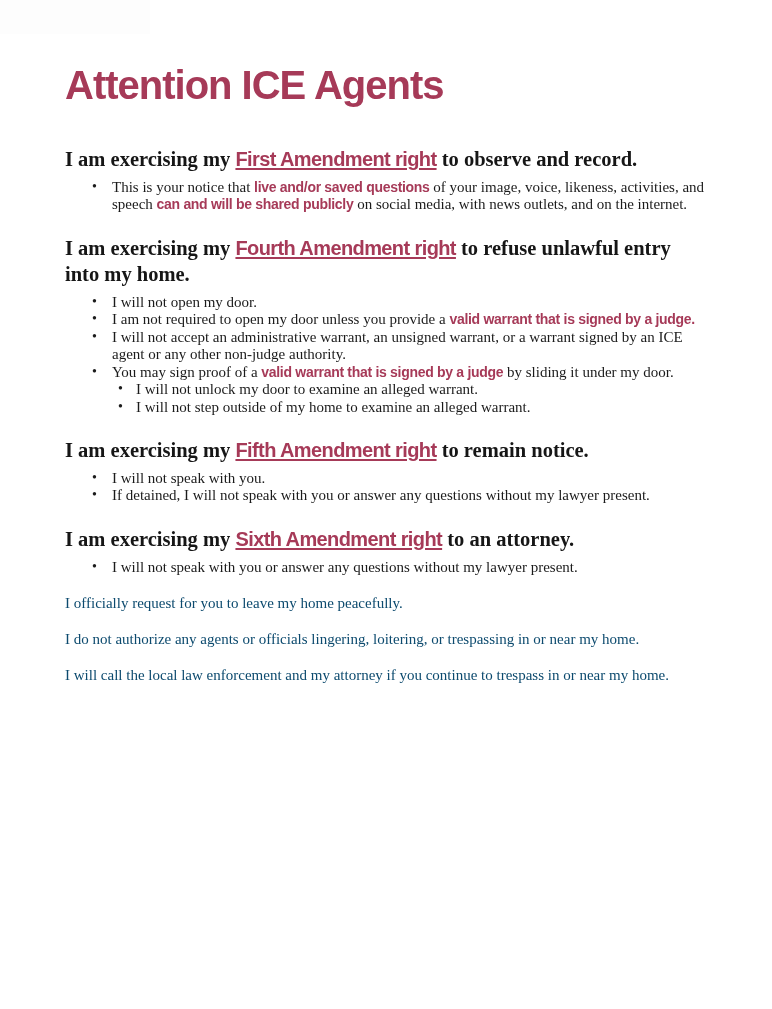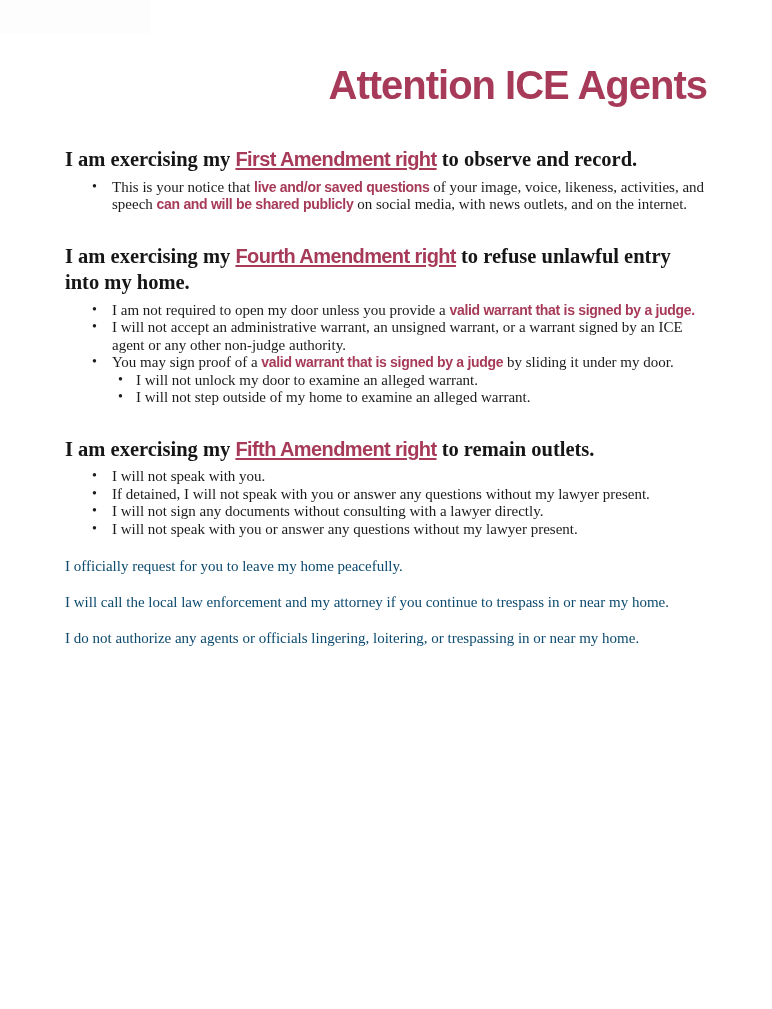--- a/index.html
+++ b/index.html
@@ -20,36 +20,36 @@
     position: relative;
   }
   .scan-artifact {
     position: absolute;
     left: 0; top: 0;
     width: 150px; height: 34px;
     background: #fdfdfd;
   }
   h1.doc-title {
     padding-top: 62px;
-    text-align: right;
+    text-align: left;
     font-family: "Liberation Sans", sans-serif;
     font-weight: bold;
     font-size: 40px;
     line-height: 1.15;
     letter-spacing: -1px;
     color: var(--accent, #a63a58);
     margin-bottom: 38px;
   }
   h2.section-heading {
     font-family: "Liberation Serif", serif;
     font-weight: bold;
     font-size: 20.5px;
     line-height: 1.28;
     color: #161616;
-    margin-top: 29px;
+    margin-top: 21px;
     margin-bottom: 6px;
   }
   h2 .amendment-link {
     font-family: "Liberation Sans", sans-serif;
     font-weight: bold;
     font-size: 20px;
     letter-spacing: -0.6px;
     color: var(--accent, #a63a58);
     text-decoration: underline;
     text-decoration-thickness: 1.5px;
@@ -105,35 +105,36 @@
 <div class="page">
   <div class="scan-artifact"></div>
   <h1 class="doc-title">Attention ICE Agents</h1>
   <div id="sections">
       <h2 class="section-heading"><span>I am exercising my </span><span class="amendment-link">First Amendment right</span><span> to observe and record.</span></h2>
       <ul class="bullet-list">
         <li><span class="plain">This is your notice that </span><span class="hl">live and/or saved questions</span><span class="plain"> of your image, voice, likeness, activities, and speech </span><span class="hl">can and will be shared publicly</span><span class="plain"> on social media, with news outlets, and on the internet.</span></li>
       </ul>
       <h2 class="section-heading"><span>I am exercising my </span><span class="amendment-link">Fourth Amendment right</span><span> to refuse unlawful entry into my home.</span></h2>
       <ul class="bullet-list">
+        <li><span class="plain">I will not open my door.</span></li>
         <li><span class="plain">I am not required to open my door unless you provide a </span><span class="hl">valid warrant that is signed by a judge.</span></li>
         <li><span class="plain">I will not accept an administrative warrant, an unsigned warrant, or a warrant signed by an ICE agent or any other non-judge authority.</span></li>
         <li><span class="plain">You may sign proof of a </span><span class="hl">valid warrant that is signed by a judge</span><span class="plain"> by sliding it under my door.</span><ul class="sub-list">
             <li><span class="plain">I will not unlock my door to examine an alleged warrant.</span></li>
             <li><span class="plain">I will not step outside of my home to examine an alleged warrant.</span></li>
           </ul></li>
       </ul>
-      <h2 class="section-heading"><span>I am exercising my </span><span class="amendment-link">Fifth Amendment right</span><span> to remain outlets.</span></h2>
+      <h2 class="section-heading"><span>I am exercising my </span><span class="amendment-link">Fifth Amendment right</span><span> to remain notice.</span></h2>
       <ul class="bullet-list">
         <li><span class="plain">I will not speak with you.</span></li>
         <li><span class="plain">If detained, I will not speak with you or answer any questions without my lawyer present.</span></li>
       </ul>
+      <h2 class="section-heading"><span>I am exercising my </span><span class="amendment-link">Sixth Amendment right</span><span> to an attorney.</span></h2>
       <ul class="bullet-list">
-        <li><span class="plain">I will not sign any documents without consulting with a lawyer directly.</span></li>
         <li><span class="plain">I will not speak with you or answer any questions without my lawyer present.</span></li>
       </ul>
     </div>
   <div class="closing" id="closing">
       <p>I officially request for you to leave my home peacefully.</p>
+      <p>I do not authorize any agents or officials lingering, loitering, or trespassing in or near my home.</p>
       <p>I will call the local law enforcement and my attorney if you continue to trespass in or near my home.</p>
-      <p>I do not authorize any agents or officials lingering, loitering, or trespassing in or near my home.</p>
     </div>
 </div>
 
 </body></html>

